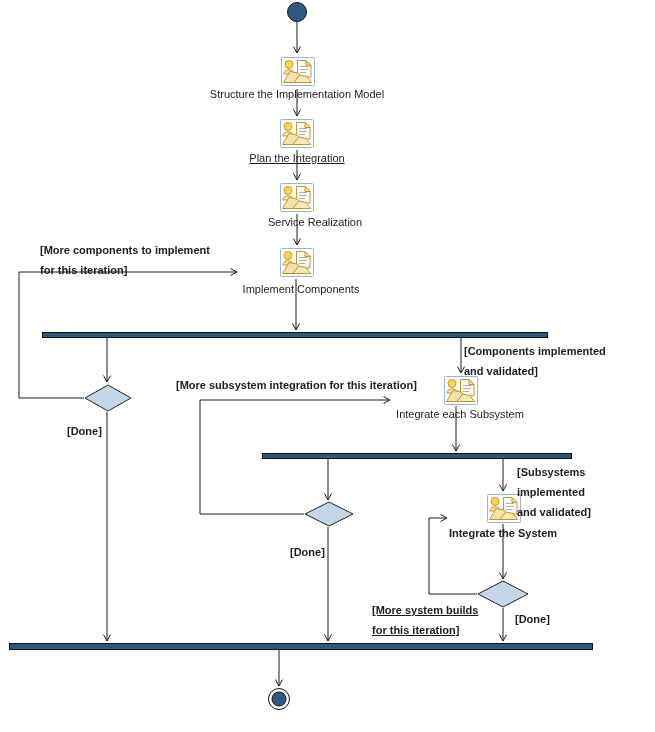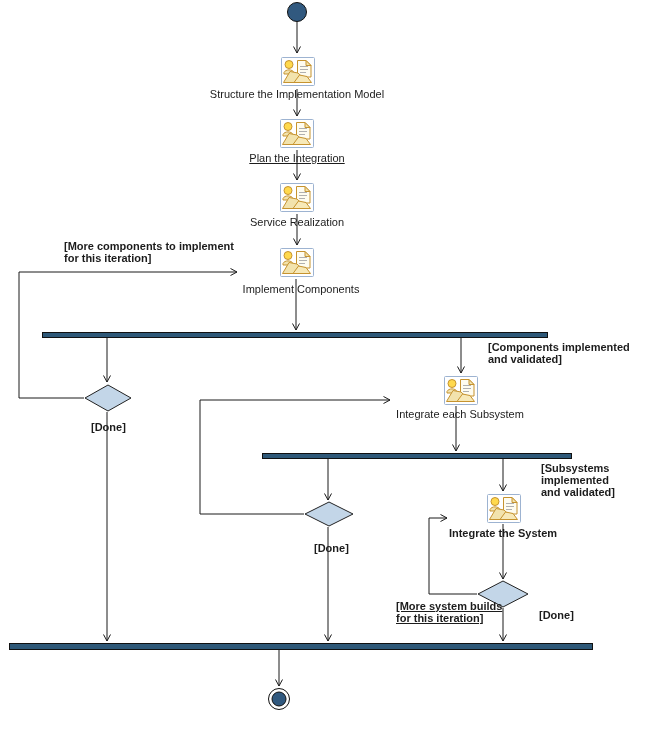--- a/index.html
+++ b/index.html
@@ -22,22 +22,21 @@
     color: #1c1c1c;
     white-space: nowrap;
     line-height: 13px;
   }
   .guard {
     position: absolute;
     font-size: 11px;
     font-weight: bold;
     color: #1c1c1c;
     white-space: pre-line;
-    line-height: 12px;
-    margin-left: 24px;
+    line-height: 20px;
   }
   .edge { stroke: #1a1a1a; stroke-width: 1; fill: none; }
   .barline { stroke: #111111; stroke-width: 1; }
   .nodestroke { stroke: #111111; stroke-width: 1; }
   .dmd { stroke: #222222; stroke-width: 1; }
 </style>
 </head>
 <body>
 
 <div class="stage">
@@ -96,30 +95,31 @@
     <use href="#act-icon" x="280" y="248" width="34" height="29"></use>
     <use href="#act-icon" x="444" y="376" width="34" height="29"></use>
     <use href="#act-icon" x="487" y="494" width="34" height="29"></use>
 
     <circle cx="279" cy="699" r="10.5" fill="#ffffff" class="nodestroke"></circle>
     <circle cx="279" cy="699" r="7" class="nodestroke" fill="#31597f"></circle>
   </svg>
 
   <div class="act-label" style="left:297px; top:88px;">Structure the Implementation Model</div>
   <div class="act-label" style="left:297px; top:152px;text-decoration:underline;">Plan the Integration</div>
-  <div class="act-label" style="left:297px; top:216px;">Service Realization</div>
+  <div class="act-label" style="left:315px; top:216px;">Service Realization</div>
   <div class="act-label" style="left:297px; top:283px;padding-left:8px;">Implement Components</div>
   <div class="act-label" style="left:460px; top:408px;">Integrate each Subsystem</div>
   <div class="act-label" style="left:503px; top:527px;font-weight:bold;">Integrate the System</div>
 
   <div class="guard" style="left:40px; top:240px;">[More components to implement
 for this iteration]</div>
   <div class="guard" style="left:67px; top:421px;">[Done]</div>
   <div class="guard" style="left:464px; top:341px;">[Components implemented
 and validated]</div>
+  <div class="guard" style="left:176px; top:375px;">[More subsystem integration for this iteration]</div>
   <div class="guard" style="left:290px; top:542px;">[Done]</div>
   <div class="guard" style="left:517px; top:462px;">[Subsystems implemented
 and validated]</div>
   <div class="guard" style="left:372px; top:600px;text-decoration:underline;">[More system builds
 for this iteration]</div>
   <div class="guard" style="left:515px; top:609px;">[Done]</div>
 
 </div>
 
 </body></html>

